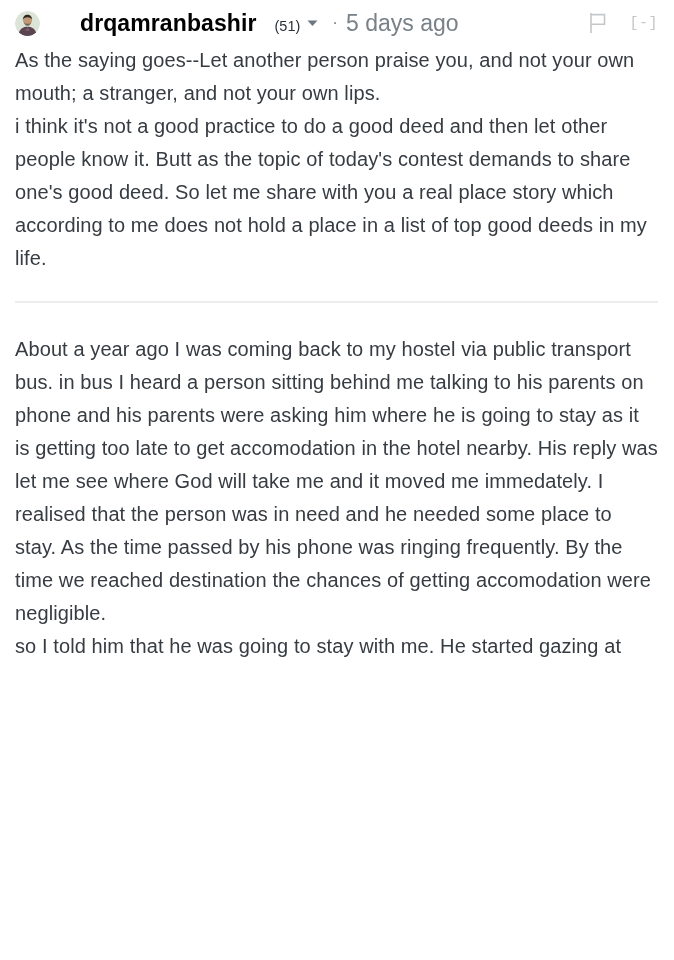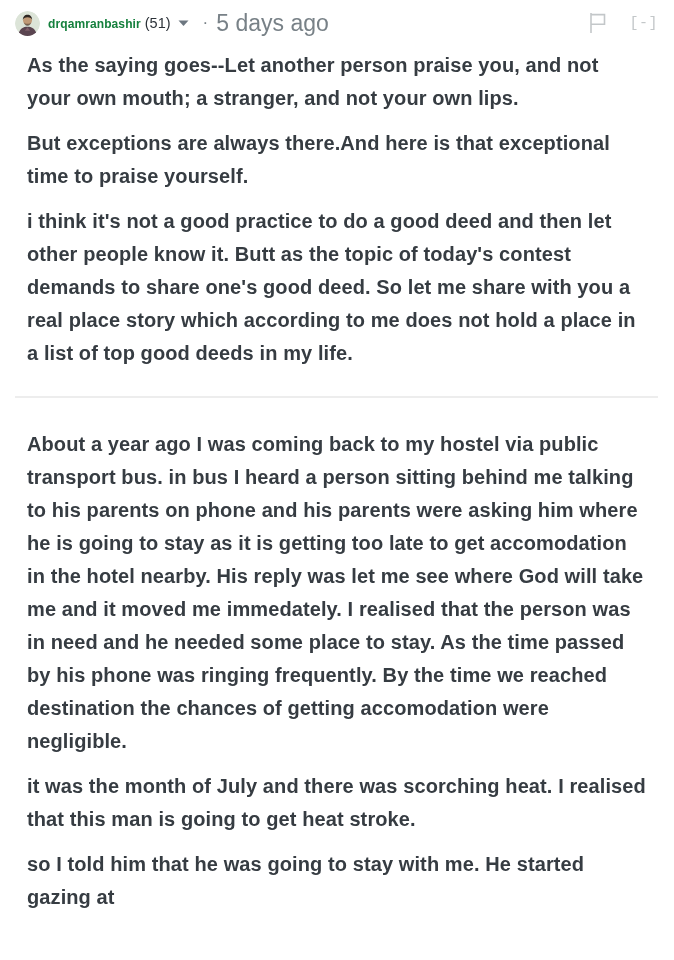--- a/index.html
+++ b/index.html
@@ -32,29 +32,30 @@
   }
   .avatar svg { display: block; width: 100%; height: 100%; }
   .author {
     display: inline-flex;
     align-items: baseline;
     cursor: pointer;
     text-decoration: none;
   }
   .author-name {
     font-weight: 700;
-    font-size: 12px;
-    color: #15803d;
+    font-size: 23px;
+    color: #000000;
     letter-spacing: 0.1px;
+    margin-left: 32px;
   }
   .author-rep {
     font-weight: 400;
     font-size: 14.5px;
     color: #2b3138;
-    margin-left: 4px;
+    margin-left: 18px;
   }
   .chevron {
     margin-left: 7px;
     display: inline-flex;
     align-items: center;
     cursor: pointer;
   }
   .dot-sep {
     color: #788187;
     font-size: 17px;
@@ -81,21 +82,21 @@
     font-family: "Liberation Mono", "DejaVu Sans Mono", monospace;
   }
   
   .comment-body {
     margin-top: 6px;
     color: #363c42;
     font-size: 20px;
     line-height: 33px;
     letter-spacing: 0.1px;
   }
-  .comment-body p { margin: 12px; font-weight: bold; }
+  .comment-body p { margin: 0; }
   .body-divider {
     border: 0;
     border-top: 2px solid #ededed;
     margin: 26px 0 30px 0;
   }
 </style>
 </head>
 <body>
 
 <div class="comment">
@@ -136,23 +137,21 @@
         <path d="M3 2.6 H16.5 V12.2 H3" stroke="#c3c7c9" stroke-width="1.6" fill="none"></path>
       </svg>
     </span>
 
     <span class="collapse-btn">[-]</span>
 
   </div>
 
   <div class="comment-body">
     <p>As the saying goes--Let another person praise you, and not your own mouth; a stranger, and not your own lips.</p>
-    <p>But exceptions are always there.And here is that exceptional time to praise yourself.</p>
     <p>i think it's not a good practice to do a good deed and then let other people know it. Butt as the topic of today's contest demands to share one's good deed. So let me share with you a real place story which according to me does not hold a place in a list of top good deeds in my life.</p>
 
     <hr class="body-divider">
 
     <p>About a year ago I was coming back to my hostel via public transport bus. in bus I heard a person sitting behind me talking to his parents on phone and his parents were asking him where he is going to stay as it is getting too late to get accomodation in the hotel nearby. His reply was let me see where God will take me and it moved me immedately. I realised that the person was in need and he needed some place to stay. As the time passed by his phone was ringing frequently. By the time we reached destination the chances of getting accomodation were negligible.</p>
-    <p>it was the month of July and there was scorching heat. I realised that this man is going to get heat stroke.</p>
     <p>so I told him that he was going to stay with me. He started gazing at</p>
   </div>
 
 </div>
 
 </body></html>

